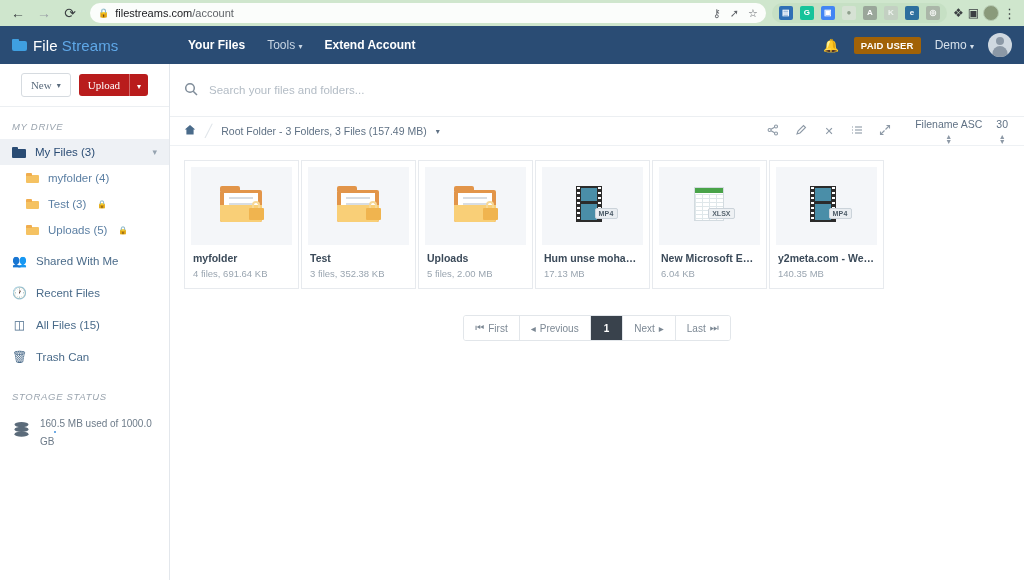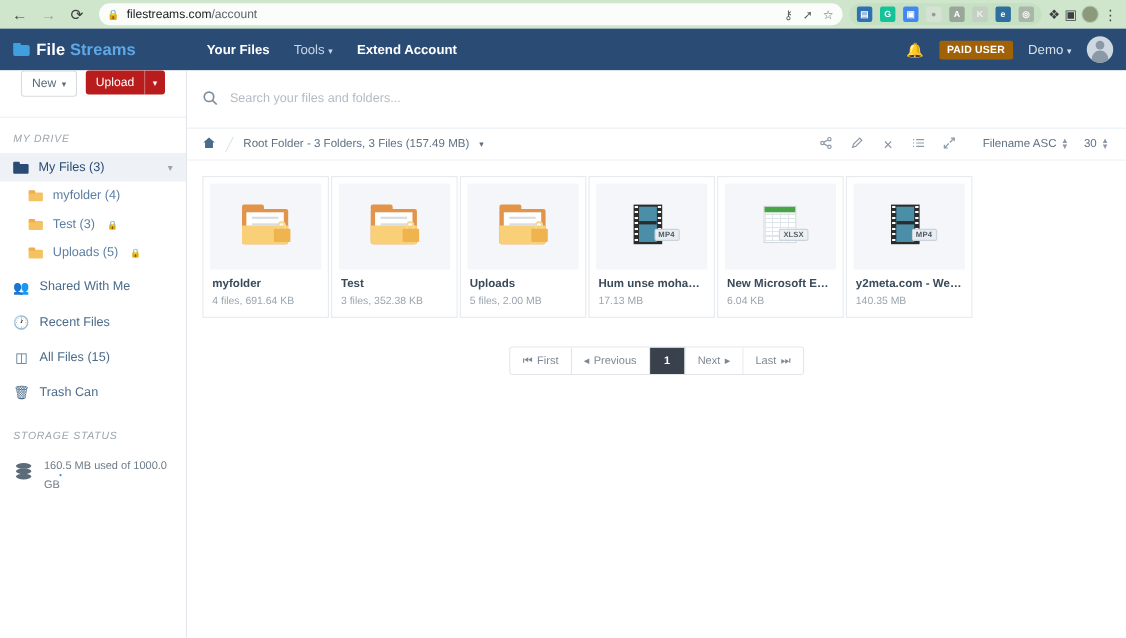--- a/index.html
+++ b/index.html
@@ -79,21 +79,21 @@
   .logo { display: flex; align-items: center; gap: 6px; width: 160px; }
   .logo-folder { width: 15px; height: 12px; position: relative; flex: 0 0 auto; }
   .logo-folder::before {
     content:""; position:absolute; left:0; top:2px; width:15px; height:10px;
     background:#3f9fe0; border-radius:1px 2px 2px 2px;
   }
   .logo-folder::after {
     content:""; position:absolute; left:0; top:0px; width:7px; height:3px;
     background:#3f9fe0; border-radius:1px 1px 0 0;
   }
-  .logo-text { font-size: 15px; font-weight: bold; letter-spacing: .1px; }
+  .logo-text { font-size: 15px; font-weight: normal; letter-spacing: .1px; }
   .logo-text .b { color: #5fa8e8; }
   .nav-links { display: flex; align-items: center; gap: 22px; margin-left: 16px; }
   .nav-link { font-size: 12px; color: #c9d6e4; white-space: nowrap; }
   .nav-link.active { color: #ffffff; font-weight: bold; }
   .header-right { margin-left: auto; display: flex; align-items: center; gap: 14px; }
   .bell { font-size: 13px; color: #9fb4cb; }
   .badge-paid {
     background: #a16207; color: #fff;
     font-size: 9.5px; font-weight: bold;
     padding: 3px 7px; border-radius: 2px;
@@ -122,23 +122,24 @@
   
   .sidebar {
     width: 170px;
     background: #ffffff;
     border-right: 1px solid #e3e7ec;
     flex: 0 0 170px;
     display: flex; flex-direction: column;
   }
   .sidebar-actions {
     height: 43px;
-    display: flex; align-items: flex-start; justify-content: center;
+    display: flex; align-items: center; justify-content: center;
     gap: 8px;
     border-bottom: 1px solid #eceff2;
+    font-family: Liberation Serif, serif;
   }
   .btn-new {
     border: 1px solid #d6dbe0; background: #fff;
     color: #5a6b7d; font-size: 11px;
     padding: 5px 9px; border-radius: 3px;
     display: flex; align-items: center; gap: 5px;
   }
   .btn-upload {
     background: #b91c1c; color: #fff;
     font-size: 11px; border-radius: 3px;
@@ -227,20 +228,21 @@
   .breadcrumb-text { font-size: 10.5px; color: #5f7184; }
   .tool-icons { margin-left: auto; display: flex; align-items: center; gap: 0; }
   .tool-icon {
     width: 28px; text-align: center;
     font-size: 11px; color: #8d99a6;
   }
   .sort-ctl {
     display: flex; align-items: center; gap: 4px;
     font-size: 10.5px; color: #5f7184;
     margin-left: 16px;
+    flex-direction: column;
   }
   .updown { display: inline-flex; flex-direction: column; line-height: 5px; font-size: 7px; color: #8d99a6; }
 
   .grid-area { padding: 14px 14px 0 14px; flex: 1 1 auto; }
   .grid {
     display: flex; flex-wrap: wrap; gap: 1px;
   }
   .card {
     width: 115px;
     border: 1px solid #e7eaee;

